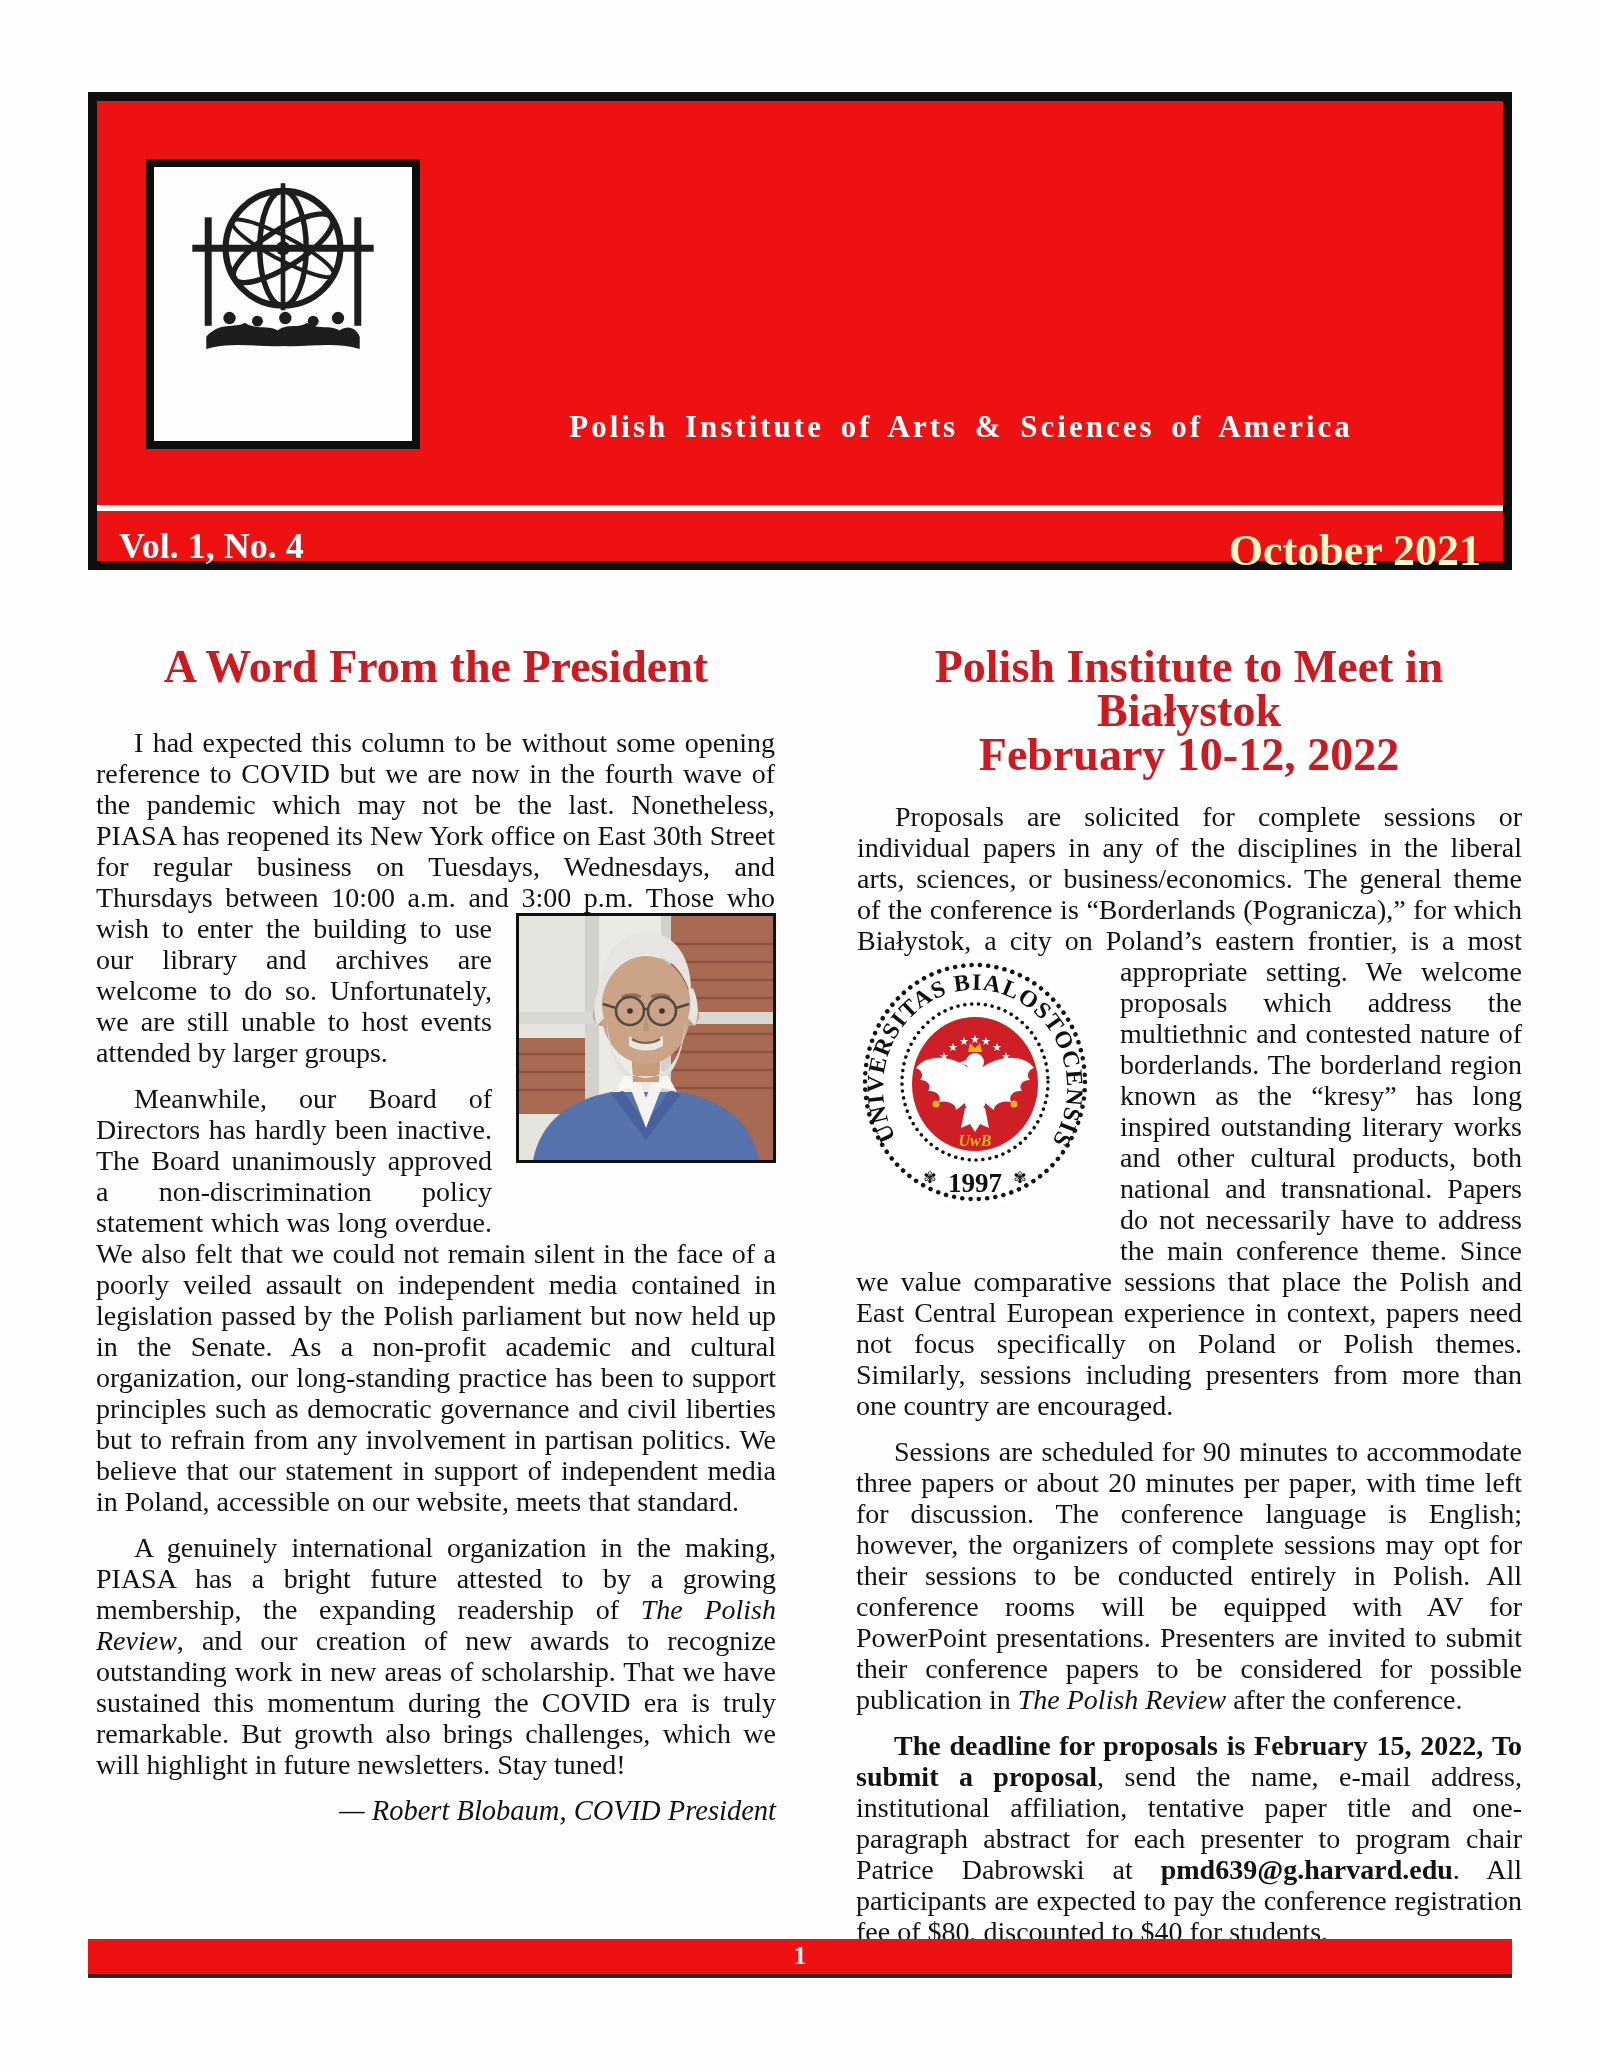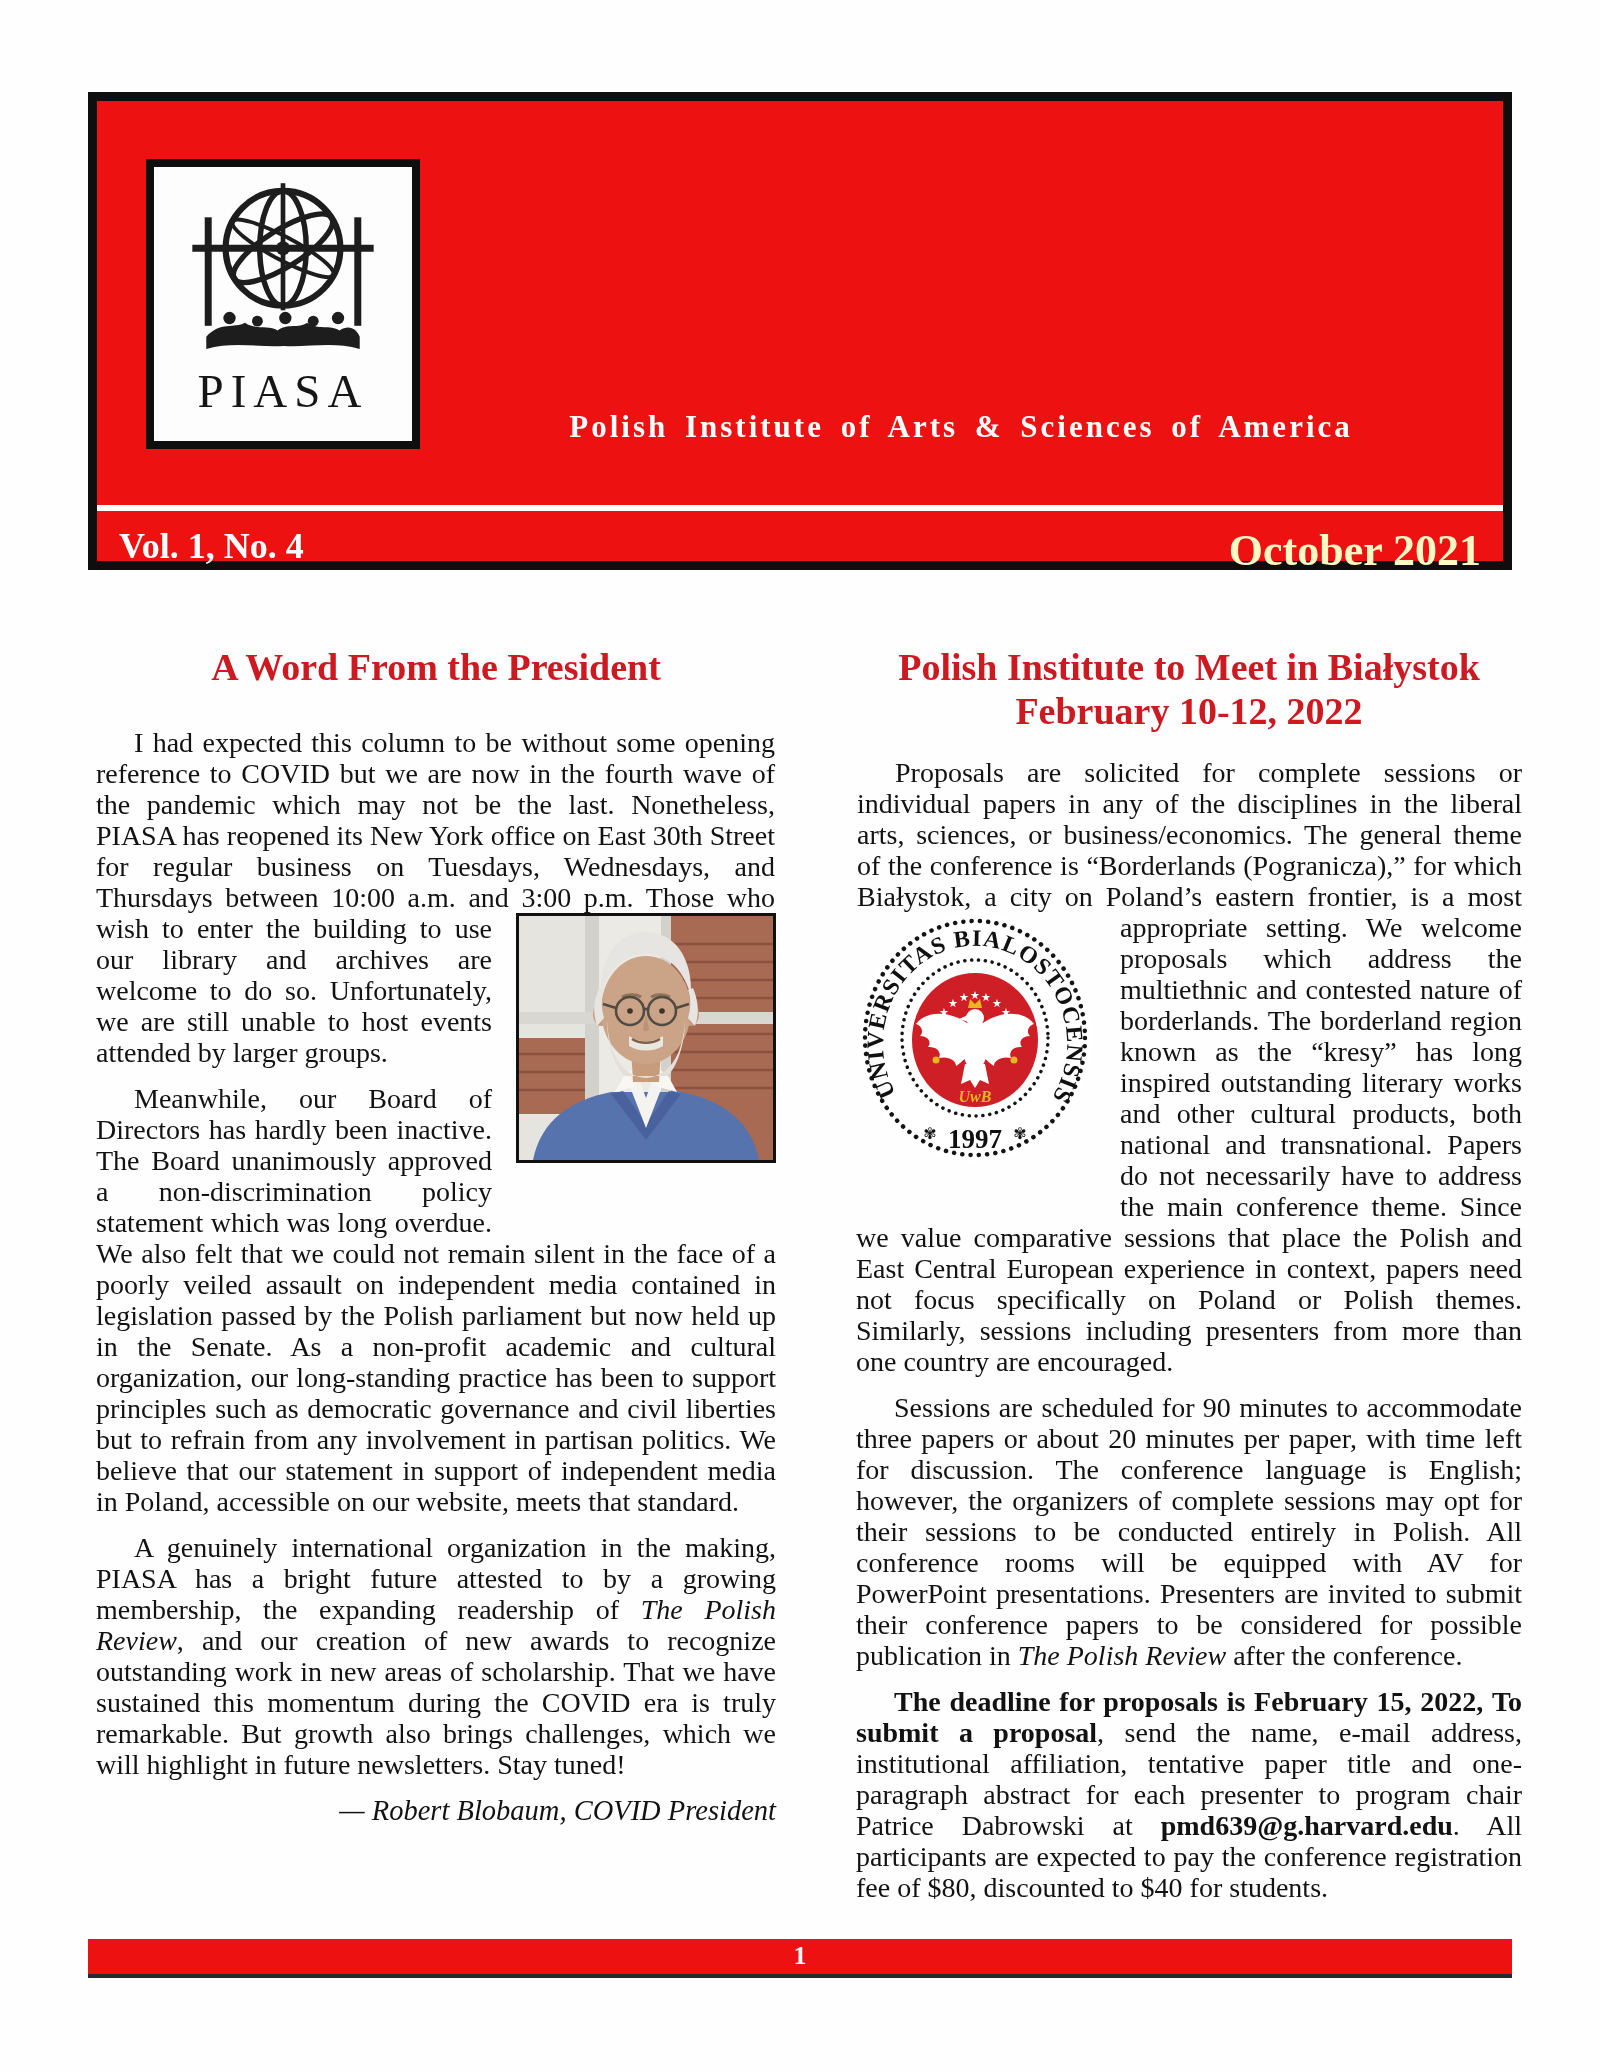--- a/index.html
+++ b/index.html
@@ -20,21 +20,21 @@
   .nl-sub{position:absolute;left:0;right:0;top:288px;font-size:31px;font-weight:bold;
           color:#ffffff;letter-spacing:3px;word-spacing:6px;margin-top:20px;}
   .mast-line{position:absolute;left:0;right:0;top:404px;height:6px;background:#ffffff;}
   .issue{position:absolute;left:22px;top:424px;font-size:36px;font-weight:bold;color:#ffffff;text-align:right;}
   .mdate{position:absolute;right:22px;top:424px;font-size:44px;font-weight:bold;color:#fef9c3;}
 
   
   .col{position:absolute;top:645px;}
   .col-left{left:96px;width:680px;}
   .col-right{left:828px;width:666px;margin-left:28px;}
-  .article-heading{margin:0;font-size:38px;line-height:44px;font-weight:bold;
+  .article-heading{margin:0;font-size:46px;line-height:44px;font-weight:bold;
                    color:#cd1a20;text-align:center;}
   .col-left .article-heading{margin-bottom:38px;}
   .col-right .article-heading{margin-bottom:24px;}
   .article-body{font-size:28px;line-height:31px;color:#121212;text-align:justify;
                 hyphens:auto;-webkit-hyphens:auto;}
   .article-body p{margin:0 0 15px 0;text-indent:38px;}
   .signature{text-align:right;font-style:italic;text-indent:0;font-size:28.5px;margin-top:40px;}
 
   .float-spacer-r{float:right;width:1px;height:186px;}
   .float-spacer-l{float:left;width:1px;height:155px;}
@@ -71,21 +71,20 @@
           <rect x="24" y="52" width="9" height="140"></rect>
           <rect x="217" y="52" width="9" height="140"></rect>
           <circle cx="56" cy="182" r="8"></circle>
             <circle cx="92" cy="186" r="7"></circle>
           <circle cx="128" cy="182" r="8"></circle>
             <circle cx="164" cy="186" r="7"></circle>
             <circle cx="196" cy="182" r="8"></circle>
           <path d="M26,206 C44,186 62,196 76,188 C90,198 106,190 118,198 C130,188 146,196 156,188 C170,198 186,190 198,198 C210,190 220,196 224,206 L224,222 C190,212 158,220 126,218 C94,220 60,212 26,222 Z"></path>
         </g>
       </svg>
-      <div class="logo-label">PIASA</div>
     </div>
     <div class="title-zone">
       <div class="nl-sub">Polish Institute of Arts &amp; Sciences of America</div>
     </div>
     <div class="mast-line"></div>
     <div class="issue">Vol. 1, No. 4</div>
     <div class="mdate">October 2021</div>
   </header>
 
   <section class="col col-left">

